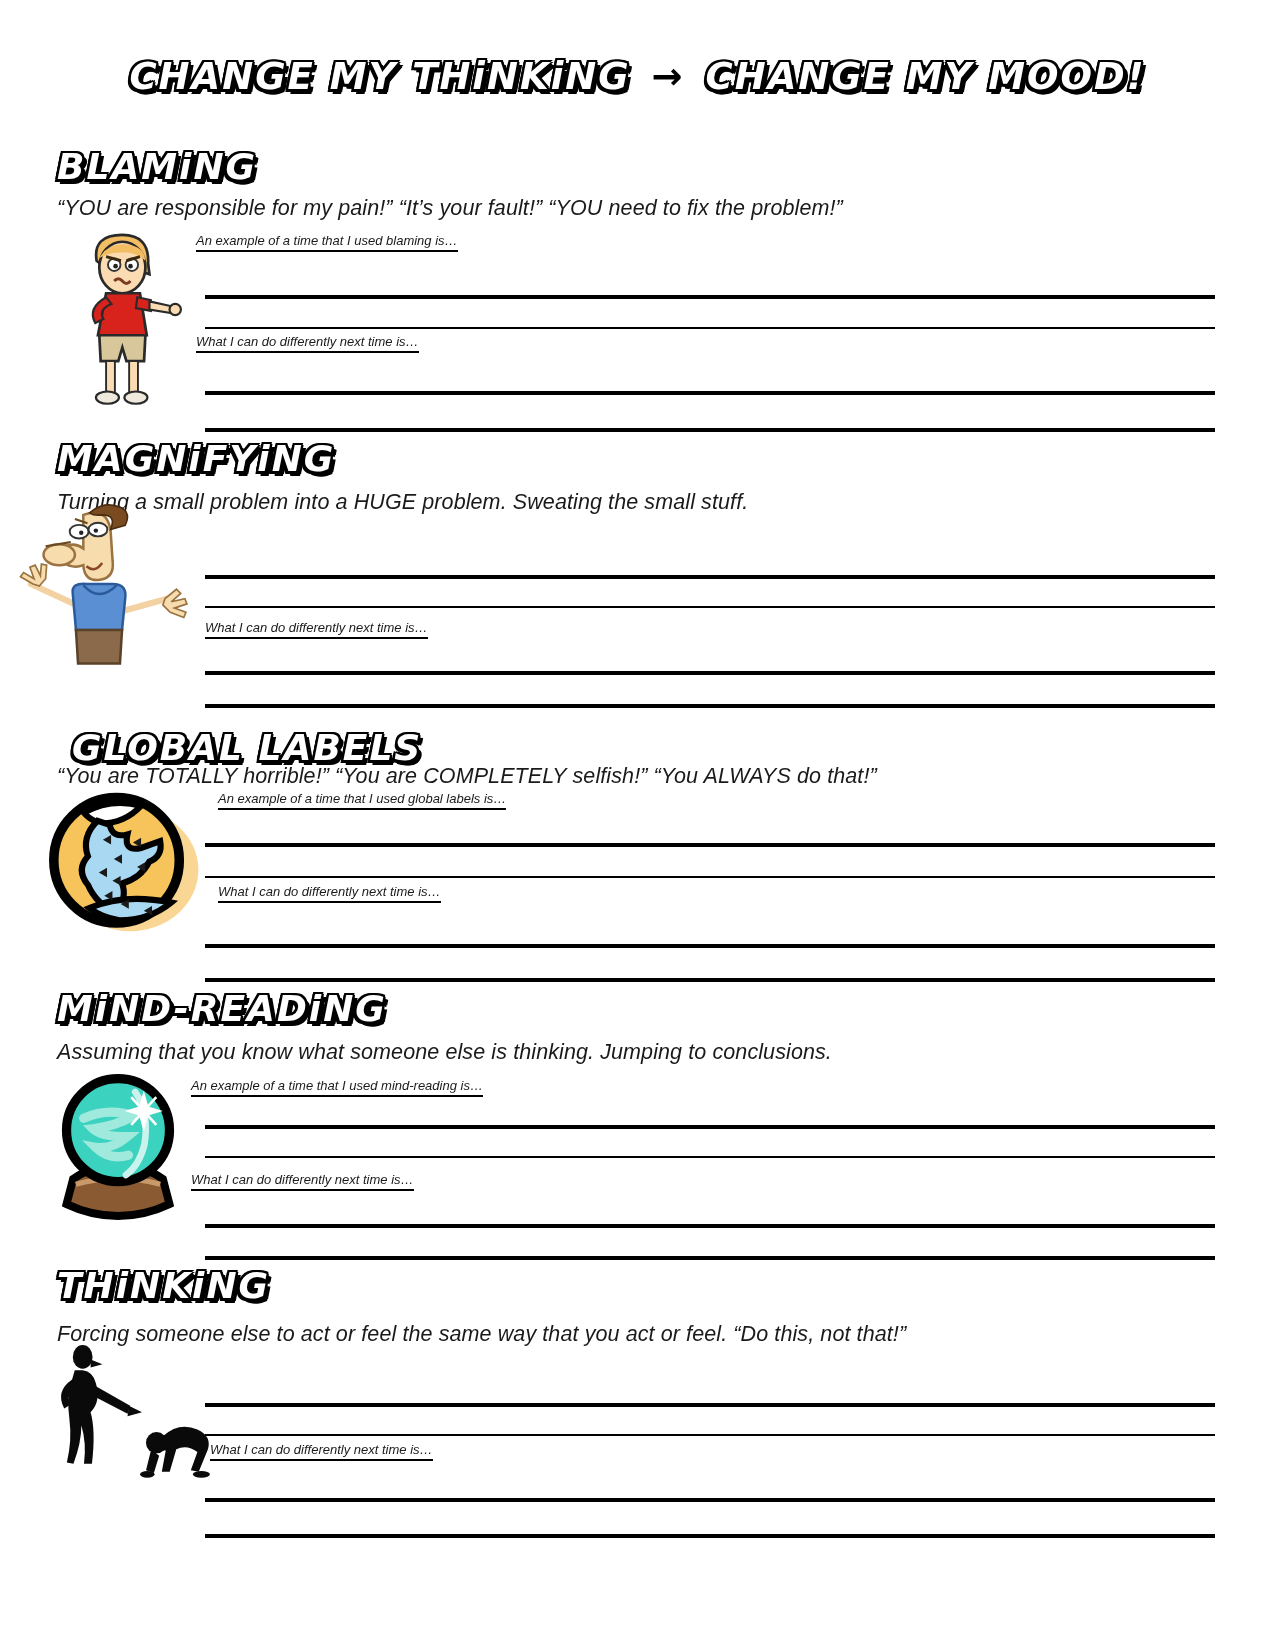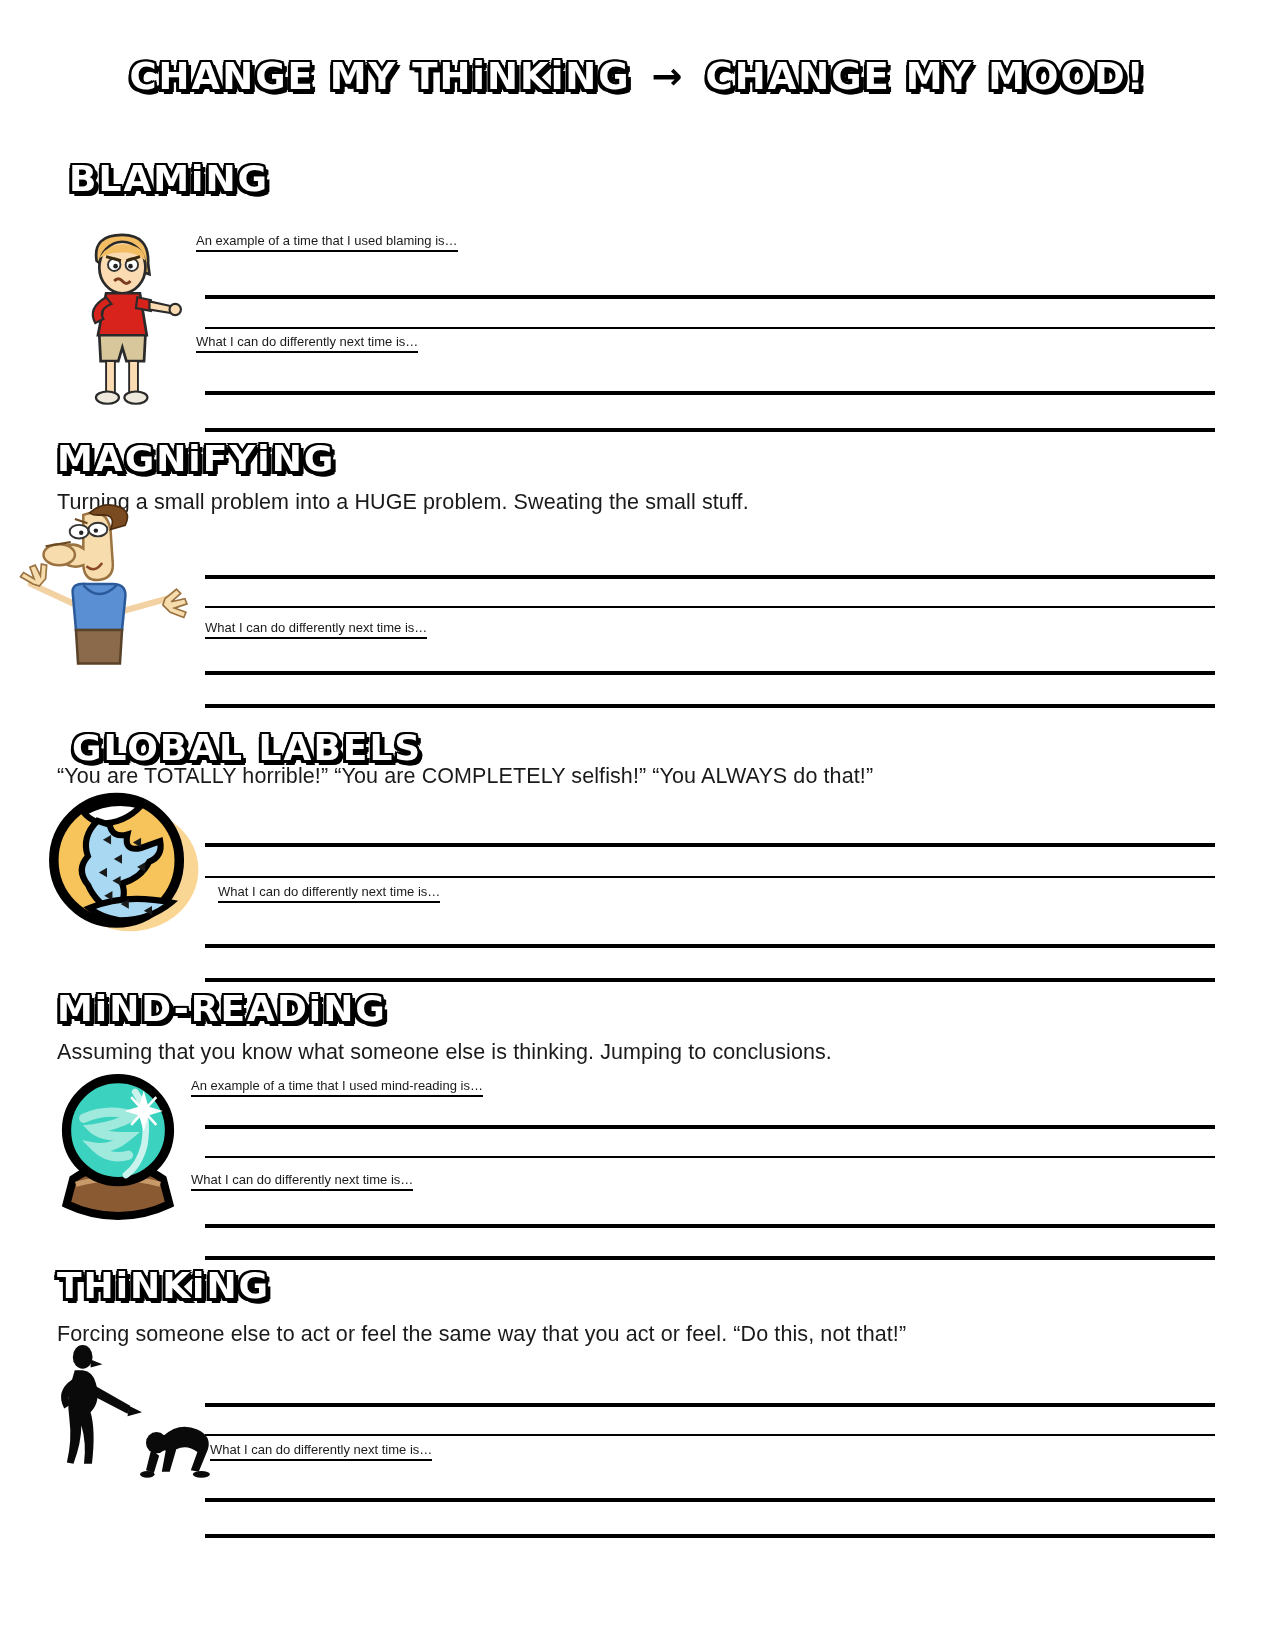--- a/index.html
+++ b/index.html
@@ -3,20 +3,21 @@
 <meta charset="utf-8">
 <style>
   html,body{margin:0;padding:0;background:#fff;}
   .page{
     position:relative;
     width:1275px;height:1650px;
     background:#ffffff;
     font-family:"Liberation Sans", sans-serif;
     color:#1a1a1a;
     overflow:hidden;
+    font-style:italic;
   }
   .abs{position:absolute;}
   
   .bubble{
     font-family:"DejaVu Sans", sans-serif;
     font-weight:800;
     color:#ffffff;
     letter-spacing:2px;
     text-shadow:
       -2px -2px 0 #000, 0 -2.5px 0 #000, 2px -2px 0 #000,
@@ -68,21 +69,22 @@
 <body>
 
 <div class="page">
 
   <h1 class="abs bubble title" style="margin:0;">
     <span>CHANGE MY THiNKiNG</span>
     <span class="arrow">→</span>
     <span>CHANGE MY MOOD!</span>
   </h1>
 
-  <h2 class="abs bubble heading" style="left:57px;top:146px;margin:12px;">BLAMiNG</h2>
+  <h2 class="abs bubble heading" style="left:57px;top:146px;margin:0;">BLAMiNG</h2>
+  <p class="abs desc" style="left:57px;top:196px;">“YOU are responsible for my pain!” “It’s your fault!” “YOU need to fix the problem!”</p>
 
   <div class="abs art" style="left:60px;top:230px;width:122px;height:178px;">
     <svg viewBox="0 0 90 130" xmlns="http://www.w3.org/2000/svg">
       <path d="M27 22 Q24 3 46 3 Q66 3 65 24 L66 32 60 30 Q63 12 48 11 Q33 10 32 26 Z" fill="#f3bd63" stroke="#2a2a2a" stroke-width="2"></path>
       <ellipse cx="46" cy="27" rx="17" ry="19" fill="#fbdcb2" stroke="#2a2a2a" stroke-width="2"></ellipse>
       <path d="M29 20 Q35 9 49 10 Q62 11 63 22 Q55 15 46 16 Q36 16 29 20 Z" fill="#f3bd63"></path>
       <circle cx="40" cy="25" r="4.6" fill="#fff" stroke="#333" stroke-width="1.4"></circle>
       <circle cx="53" cy="25" r="4.6" fill="#fff" stroke="#333" stroke-width="1.4"></circle>
       <circle cx="41" cy="26" r="1.7" fill="#222"></circle>
       <circle cx="52" cy="26" r="1.7" fill="#222"></circle>
@@ -157,20 +159,21 @@
         <path d="M53 68 l6 -3.5 l0 7 Z"></path>
           <path d="M47 79 l6 -3.5 l0 7 Z"></path>
           <path d="M68 40 l6 -3.5 l0 7 Z"></path>
         <path d="M71 58 l6 -3.5 l0 7 Z"></path>
           <path d="M59 85 l6 -3.5 l0 7 Z"></path>
           <path d="M76 90 l6 -3.5 l0 7 Z"></path>
       </g>
     </svg>
   </div>
 
+  <p class="abs prompt" style="left:218px;top:791px;"><span>An example of a time that I used global labels is…</span></p>
   <div class="abs rule thick" style="top:843px;"></div>
   <div class="abs rule thin" style="top:876px;"></div>
   <p class="abs prompt" style="left:218px;top:884px;"><span>What I can do differently next time is…</span></p>
   <div class="abs rule thick" style="top:944px;"></div>
   <div class="abs rule thick" style="top:978px;"></div>
 
   <h2 class="abs bubble heading" style="left:57px;top:988px;margin:0;">MiND-READiNG</h2>
   <p class="abs desc" style="left:57px;top:1040px;">Assuming that you know what someone else is thinking. Jumping to conclusions.</p>
 
   <div class="abs art" style="left:52px;top:1068px;width:132px;height:152px;">

